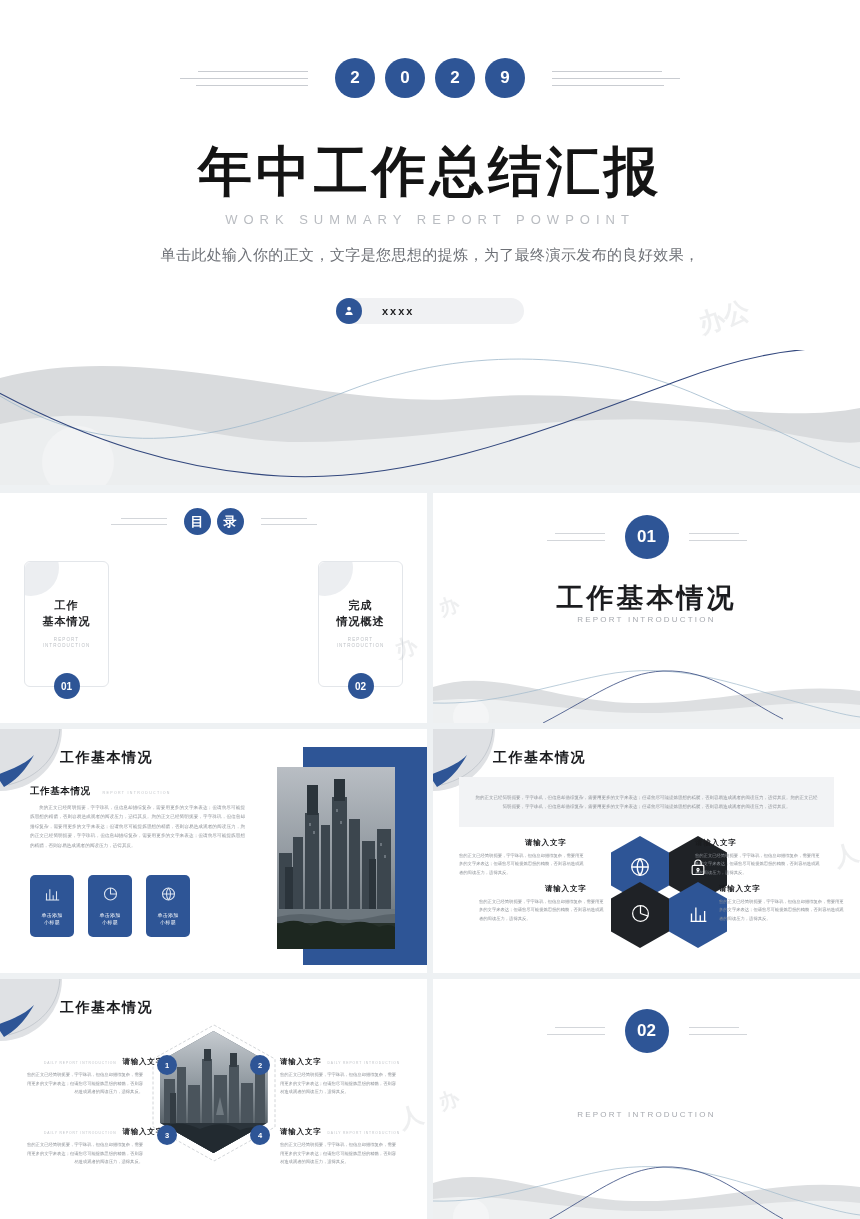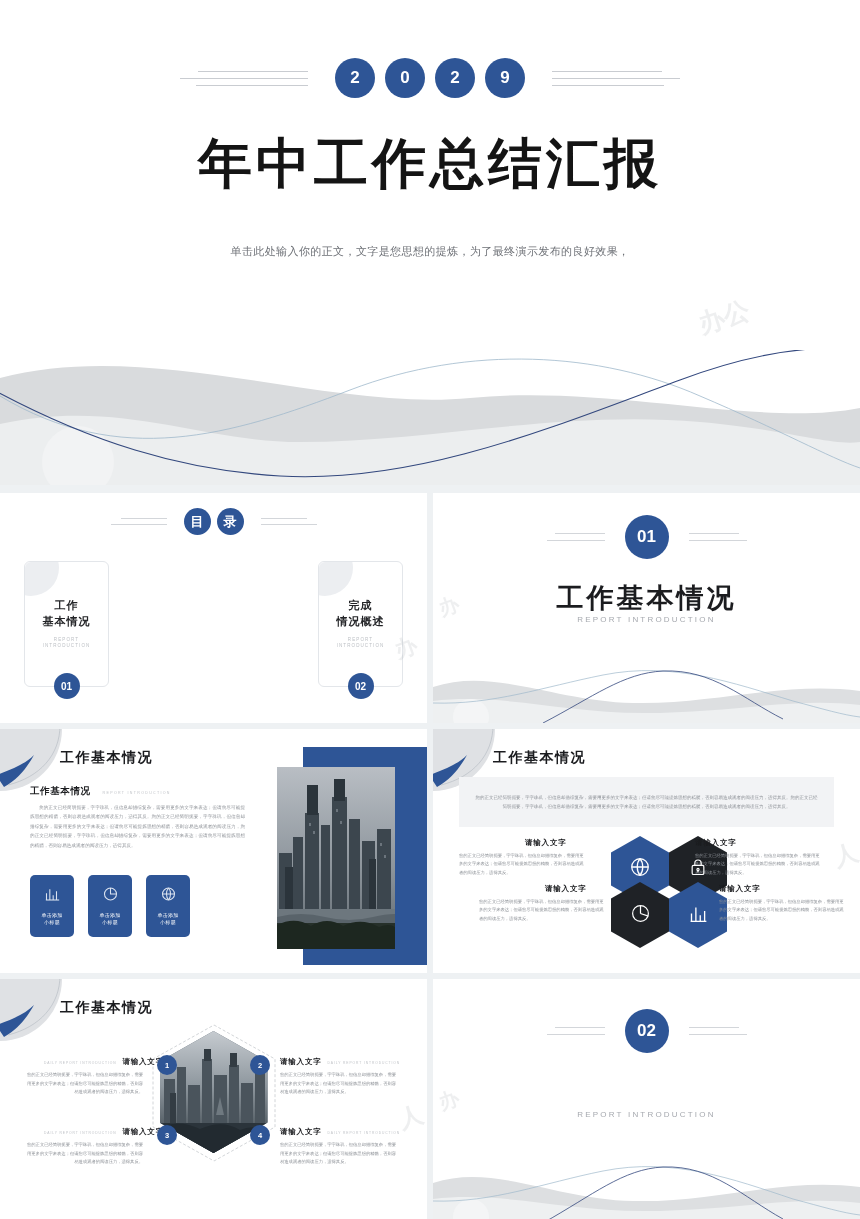--- a/index.html
+++ b/index.html
@@ -42,31 +42,31 @@
   .dline.left { margin-right:22px; align-items:flex-end; }
   .dline.right { margin-left:22px; align-items:flex-start; }
   .dline.left span:nth-child(1){ width:110px; }
   .dline.left span:nth-child(2){ width:128px; }
   .dline.left span:nth-child(3){ width:112px; }
   .dline.right span:nth-child(1){ width:110px; }
   .dline.right span:nth-child(2){ width:128px; }
   .dline.right span:nth-child(3){ width:112px; }
 
   .cover-title {
-    position:absolute; top:128px; left:0; right:0; text-align:center;
+    position:absolute; top:136px; left:0; right:0; text-align:center;
     font-size:54px; font-weight:bold; letter-spacing:4px; color:#141414;
     font-family:"DejaVu Sans","Liberation Sans",sans-serif;
   }
   .cover-sub {
     position:absolute; top:212px; left:0; right:0; text-align:center;
     font-size:13px; letter-spacing:6px; color:#b9bcc1;
   }
   .cover-desc {
     position:absolute; top:242px; left:0; right:0; text-align:center;
-    font-size:11px; line-height:1.7; color:#6d7076; letter-spacing:0.4px;
+    font-size:15px; line-height:1.7; color:#6d7076; letter-spacing:0.4px;
   }
   .badges { position:absolute; top:298px; left:0; right:0;
     display:flex; flex-direction:column; align-items:center; gap:8px; }
   .badge {
     display:flex; align-items:center;
     width:188px; height:26px; border-radius:13px;
     background:#f0f1f3; position:relative;
   }
   .badge .bico {
     width:26px; height:26px; border-radius:50%;
@@ -258,25 +258,35 @@
         <div class="year-circle">2</div>
         <div class="year-circle">9</div>
         <div class="dline right">
           <span></span>
             <span></span>
             <span></span>
         </div>
       </div>
 
       <div class="cover-title">年中工作总结汇报</div>
+      <div class="cover-sub">WORK SUMMARY REPORT POWPOINT</div>
       <div class="cover-desc">
         <div>单击此处输入你的正文，文字是您思想的提炼，为了最终演示发布的良好效果，</div>
       </div>
 
       <div class="badges">
+        <div class="badge">
+          <div class="bico">
+            <svg width="12" height="12" viewBox="0 0 24 24" fill="#fff">
+              <circle cx="12" cy="7.5" r="3.8"></circle>
+              <path d="M4.5 20c0-4.2 3.4-6.6 7.5-6.6s7.5 2.4 7.5 6.6z"></path>
+            </svg>
+          </div>
+          <div class="btxt">xxxx</div>
+        </div>
       </div>
 
       <svg class="cover-waves" viewBox="0 0 860 135" preserveAspectRatio="none">
         <path d="M0,28 C150,-12 330,62 470,48 C610,34 760,78 860,58 L860,135 L0,135 Z" fill="#d9dbdd"></path>
         <path d="M0,74 C120,48 200,92 300,92 C430,92 560,60 700,72 C790,80 830,96 860,92 L860,135 L0,135 Z" fill="#eceeef"></path>
         <circle cx="78" cy="112" r="36" fill="#f2f3f4"></circle>
         <path d="M0,46 C120,118 230,86 350,40 C470,-6 600,2 700,46 C780,80 830,108 860,118" fill="none" stroke="#9fb9cc" stroke-width="0.8"></path>
         <path d="M-10,38 C90,92 180,120 280,126 C420,134 560,74 680,30 C760,0 820,-6 870,0" fill="none" stroke="#33487e" stroke-width="1.1"></path>
       </svg>
 

